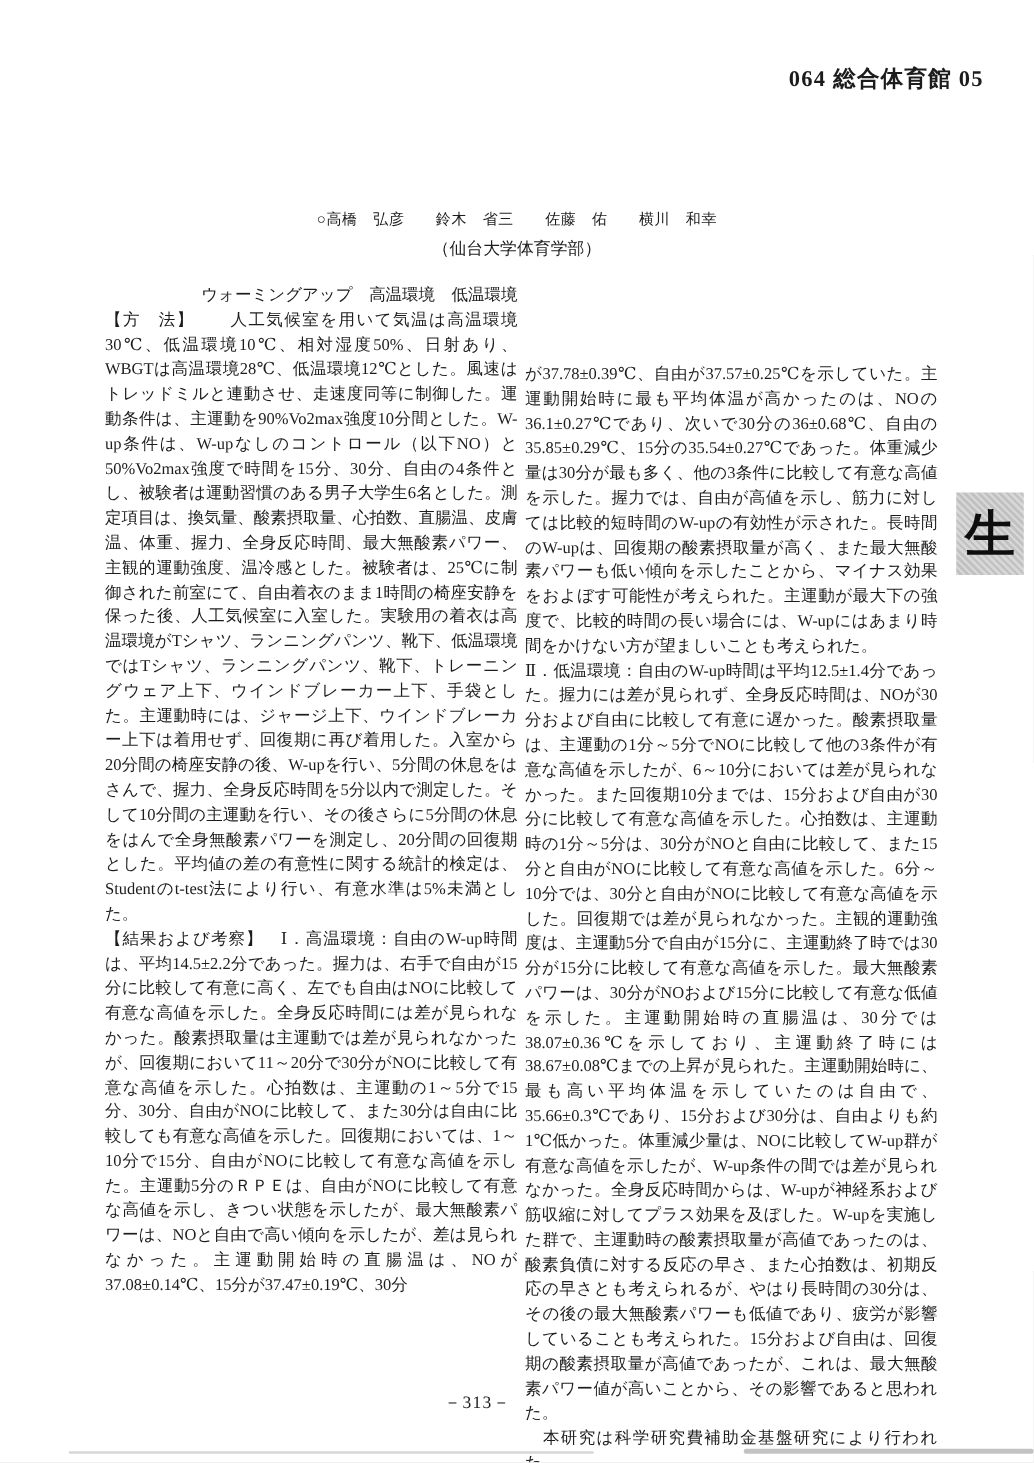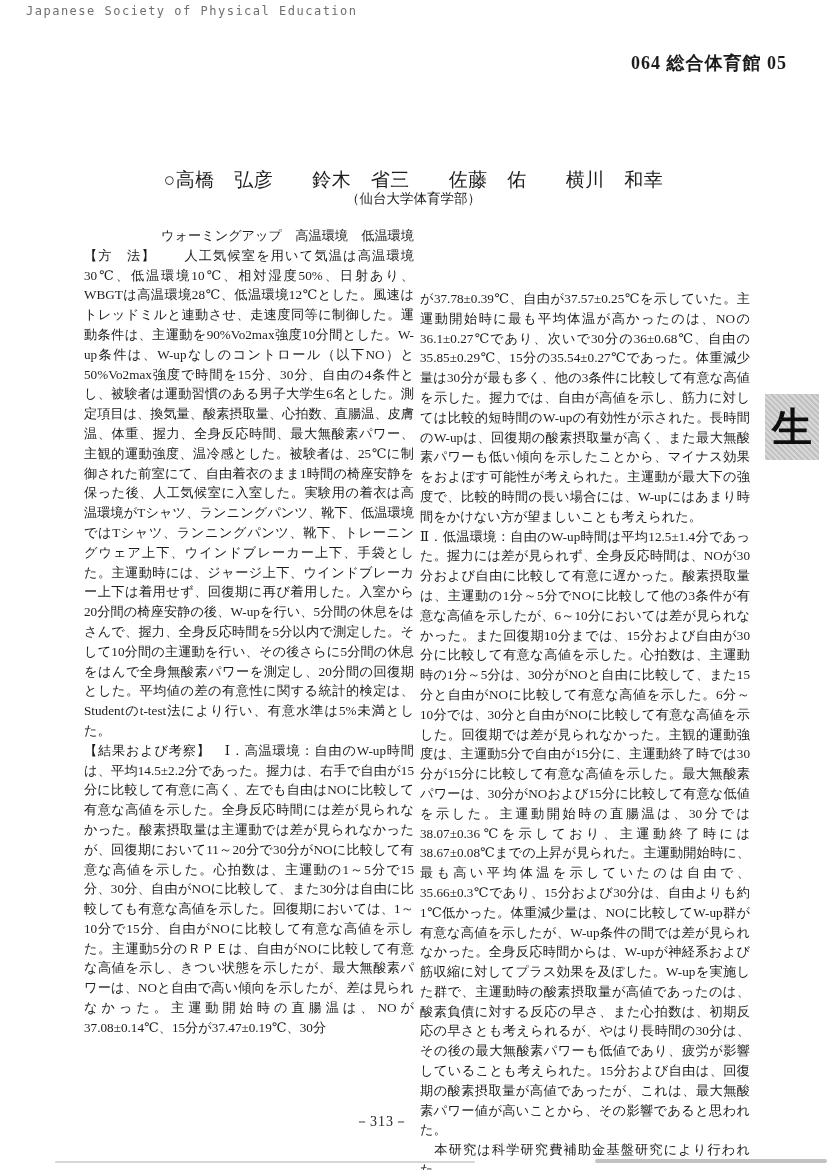--- a/index.html
+++ b/index.html
@@ -20,21 +20,21 @@
   .doc-code{
     position:absolute;top:51px;right:40px;
     font-size:18px;font-weight:600;letter-spacing:1px;white-space:nowrap;
   }
   .title{
     position:absolute;top:129px;left:0;width:100%;
     text-align:center;font-size:21.5px;letter-spacing:1px;font-weight:500;
   }
   .authors{
     position:absolute;top:167px;left:0;width:100%;
-    text-align:center;font-size:19px;letter-spacing:.5px;
+    text-align:center;font-size:12px;letter-spacing:.5px;
   }
   .affiliation{
     position:absolute;top:190px;left:0;width:100%;
     text-align:center;font-size:13.5px;
   }
   .col{
     position:absolute;width:330px;
     font-size:13.2px;line-height:19.8px;
     text-align:justify;text-justify:inter-ideograph;
   }
@@ -66,21 +66,20 @@
   .smudge-b{
     position:absolute;top:1159px;left:595px;width:232px;height:4px;
     background:#9a9a9a;opacity:.6;border-radius:2px;
   }
 </style>
 </head>
 <body>
 
 <div class="page">
 
-  <div class="scan-credit">Japanese Society of Physical Education</div>
 
   <div class="doc-code">064 総合体育館 05</div>
 
 
   <div class="authors">○高橋　弘彦　　鈴木　省三　　佐藤　佑　　横川　和幸</div>
 
   <div class="affiliation">（仙台大学体育学部）</div>
 
   <div class="col col-left">
     <p class="keywords">ウォーミングアップ　高温環境　低温環境</p>

